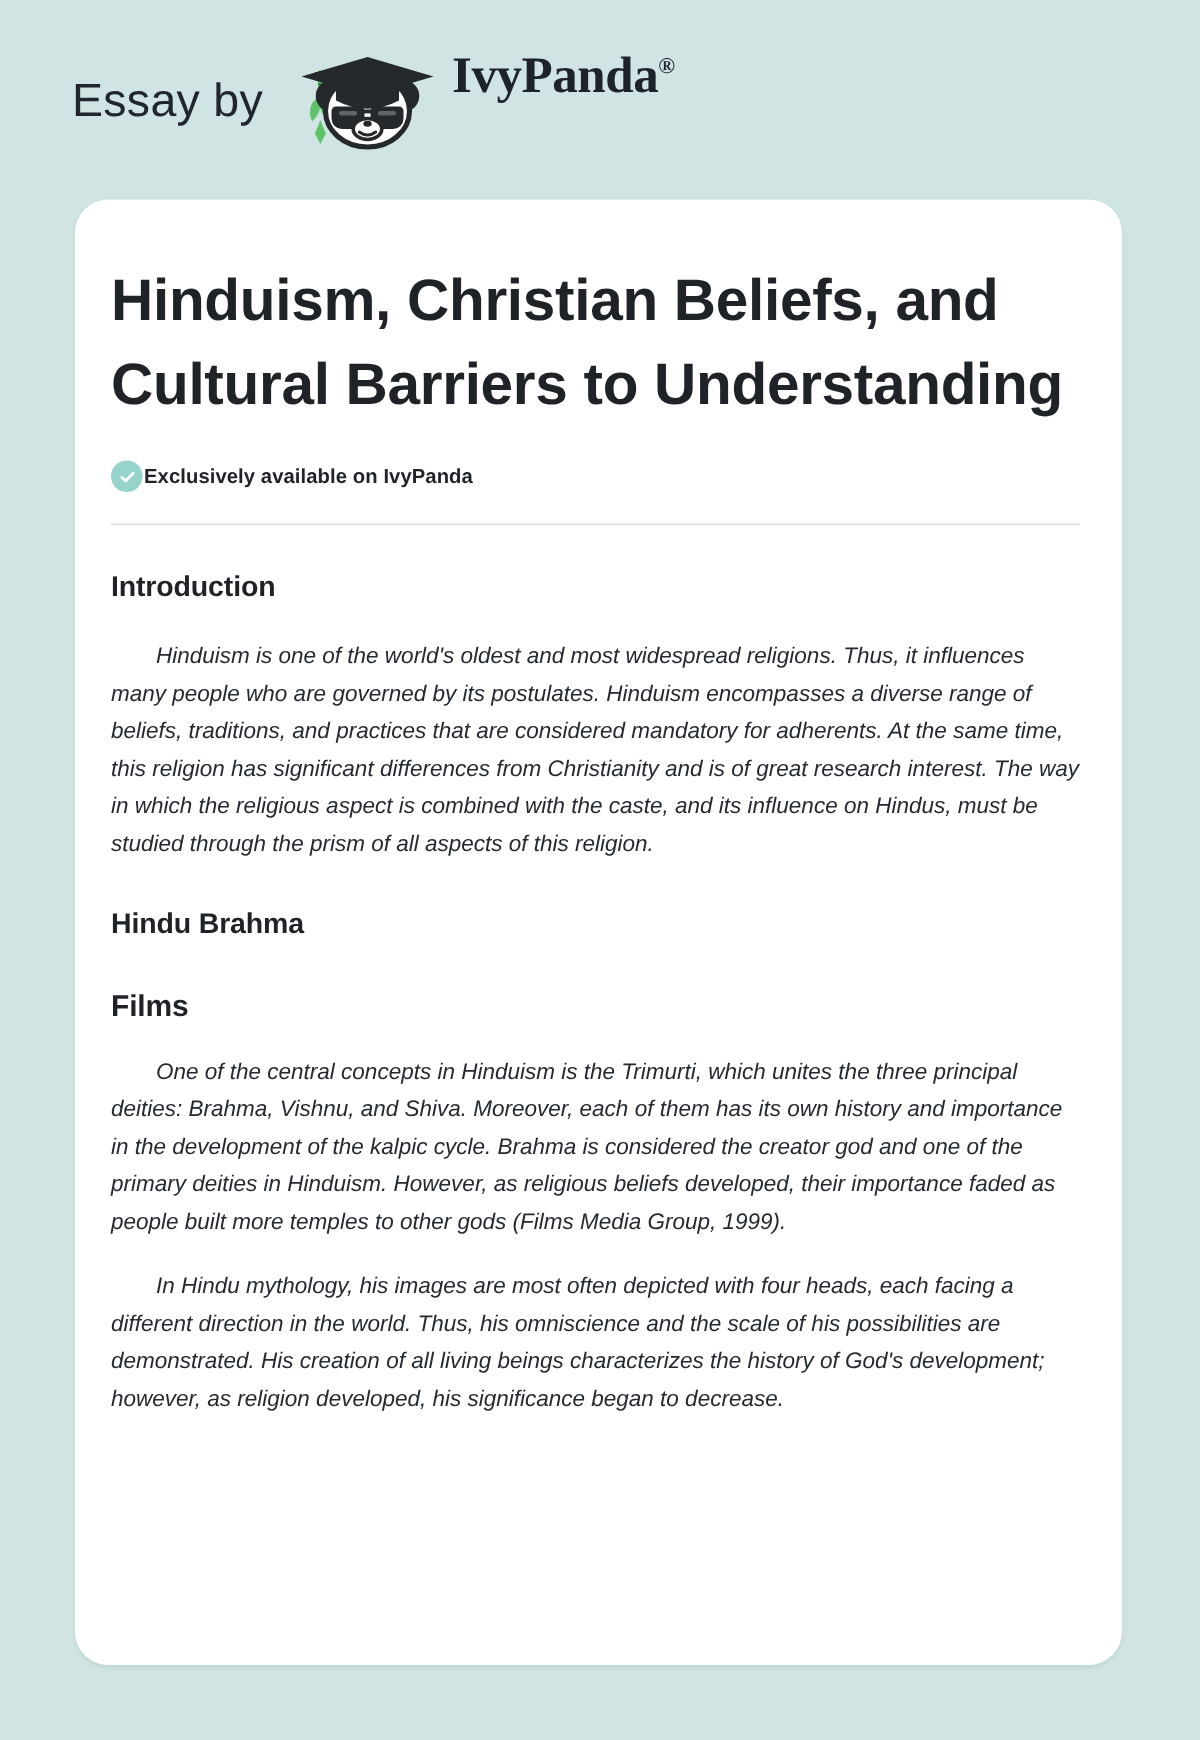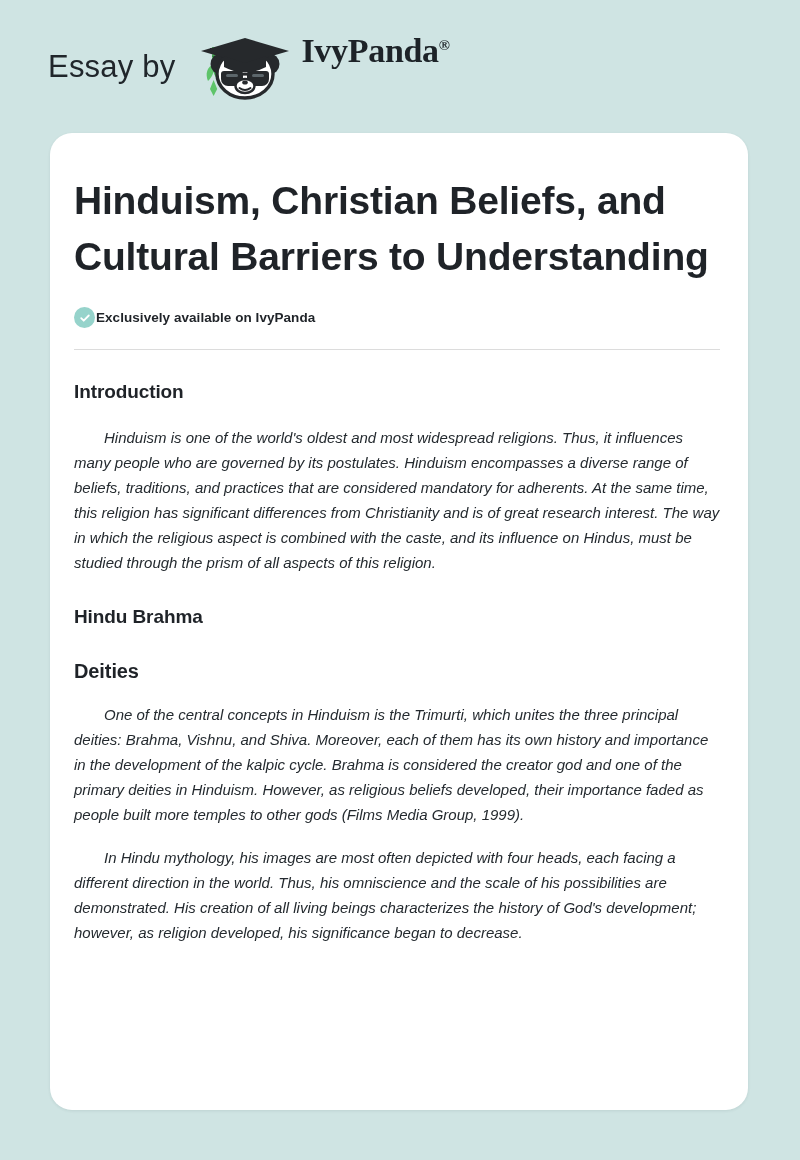--- a/index.html
+++ b/index.html
@@ -209,18 +209,18 @@
       <span class="exclusive-text">Exclusively available on IvyPanda</span>
     </div>
 
     <hr class="rule">
 
     <h2 class="sec-h2">Introduction</h2>
     <p class="body-par">Hinduism is one of the world's oldest and most widespread religions. Thus, it influences many people who are governed by its postulates. Hinduism encompasses a diverse range of beliefs, traditions, and practices that are considered mandatory for adherents. At the same time, this religion has significant differences from Christianity and is of great research interest. The way in which the religious aspect is combined with the caste, and its influence on Hindus, must be studied through the prism of all aspects of this religion.</p>
 
     <h2 class="sec-h2">Hindu Brahma</h2>
 
-    <h3 class="sec-h3">Deities</h3>
+    <h3 class="sec-h3">Films</h3>
     <p class="body-par">One of the central concepts in Hinduism is the Trimurti, which unites the three principal deities: Brahma, Vishnu, and Shiva. Moreover, each of them has its own history and importance in the development of the kalpic cycle. Brahma is considered the creator god and one of the primary deities in Hinduism. However, as religious beliefs developed, their importance faded as people built more temples to other gods (Films Media Group, 1999).</p>
     <p class="body-par">In Hindu mythology, his images are most often depicted with four heads, each facing a different direction in the world. Thus, his omniscience and the scale of his possibilities are demonstrated. His creation of all living beings characterizes the history of God's development; however, as religion developed, his significance began to decrease.</p>
 
   </div>
 </div>
 
 </body></html>

